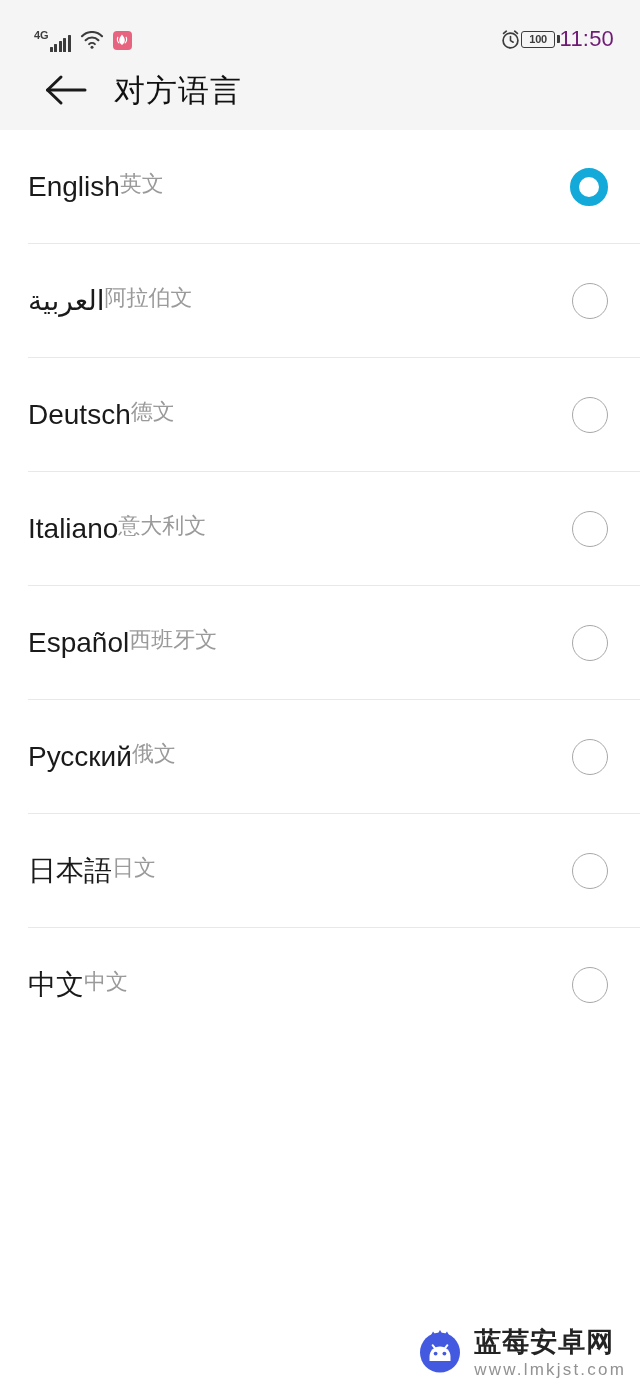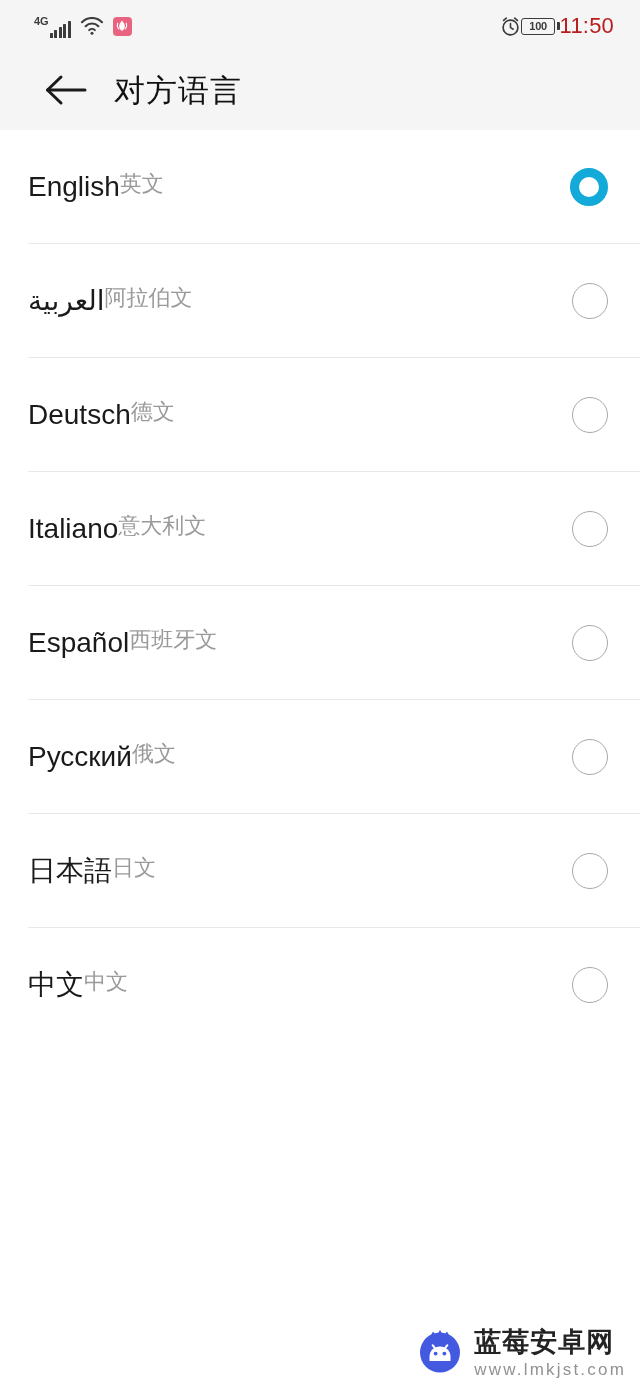--- a/index.html
+++ b/index.html
@@ -25,21 +25,21 @@
     background: #ffffff;
     display: flex;
     flex-direction: column;
   }
 
   
   .status-bar {
     height: 52px;
     background: #f5f5f5;
     display: flex;
-    align-items: center;
+    align-items: flex-end;
     justify-content: space-between;
     padding: 0 26px 0 34px;
     box-sizing: border-box;
     flex: 0 0 auto;
   }
   .status-left {
     display: flex;
     align-items: center;
     gap: 9px;
   }
@@ -116,21 +116,21 @@
   }
   .battery-cap {
     width: 3px;
     height: 8px;
     background: #3c3c3c;
     border-radius: 0 1px 1px 0;
     margin-left: 1.5px;
   }
   .clock {
     font-size: 22px;
-    color: #b91c1c;
+    color: #701a75;
     letter-spacing: 0.2px;
   }
 
   
   .app-bar {
     height: 78px;
     background: #f5f5f5;
     display: flex;
     align-items: center;
     padding-left: 44px;

